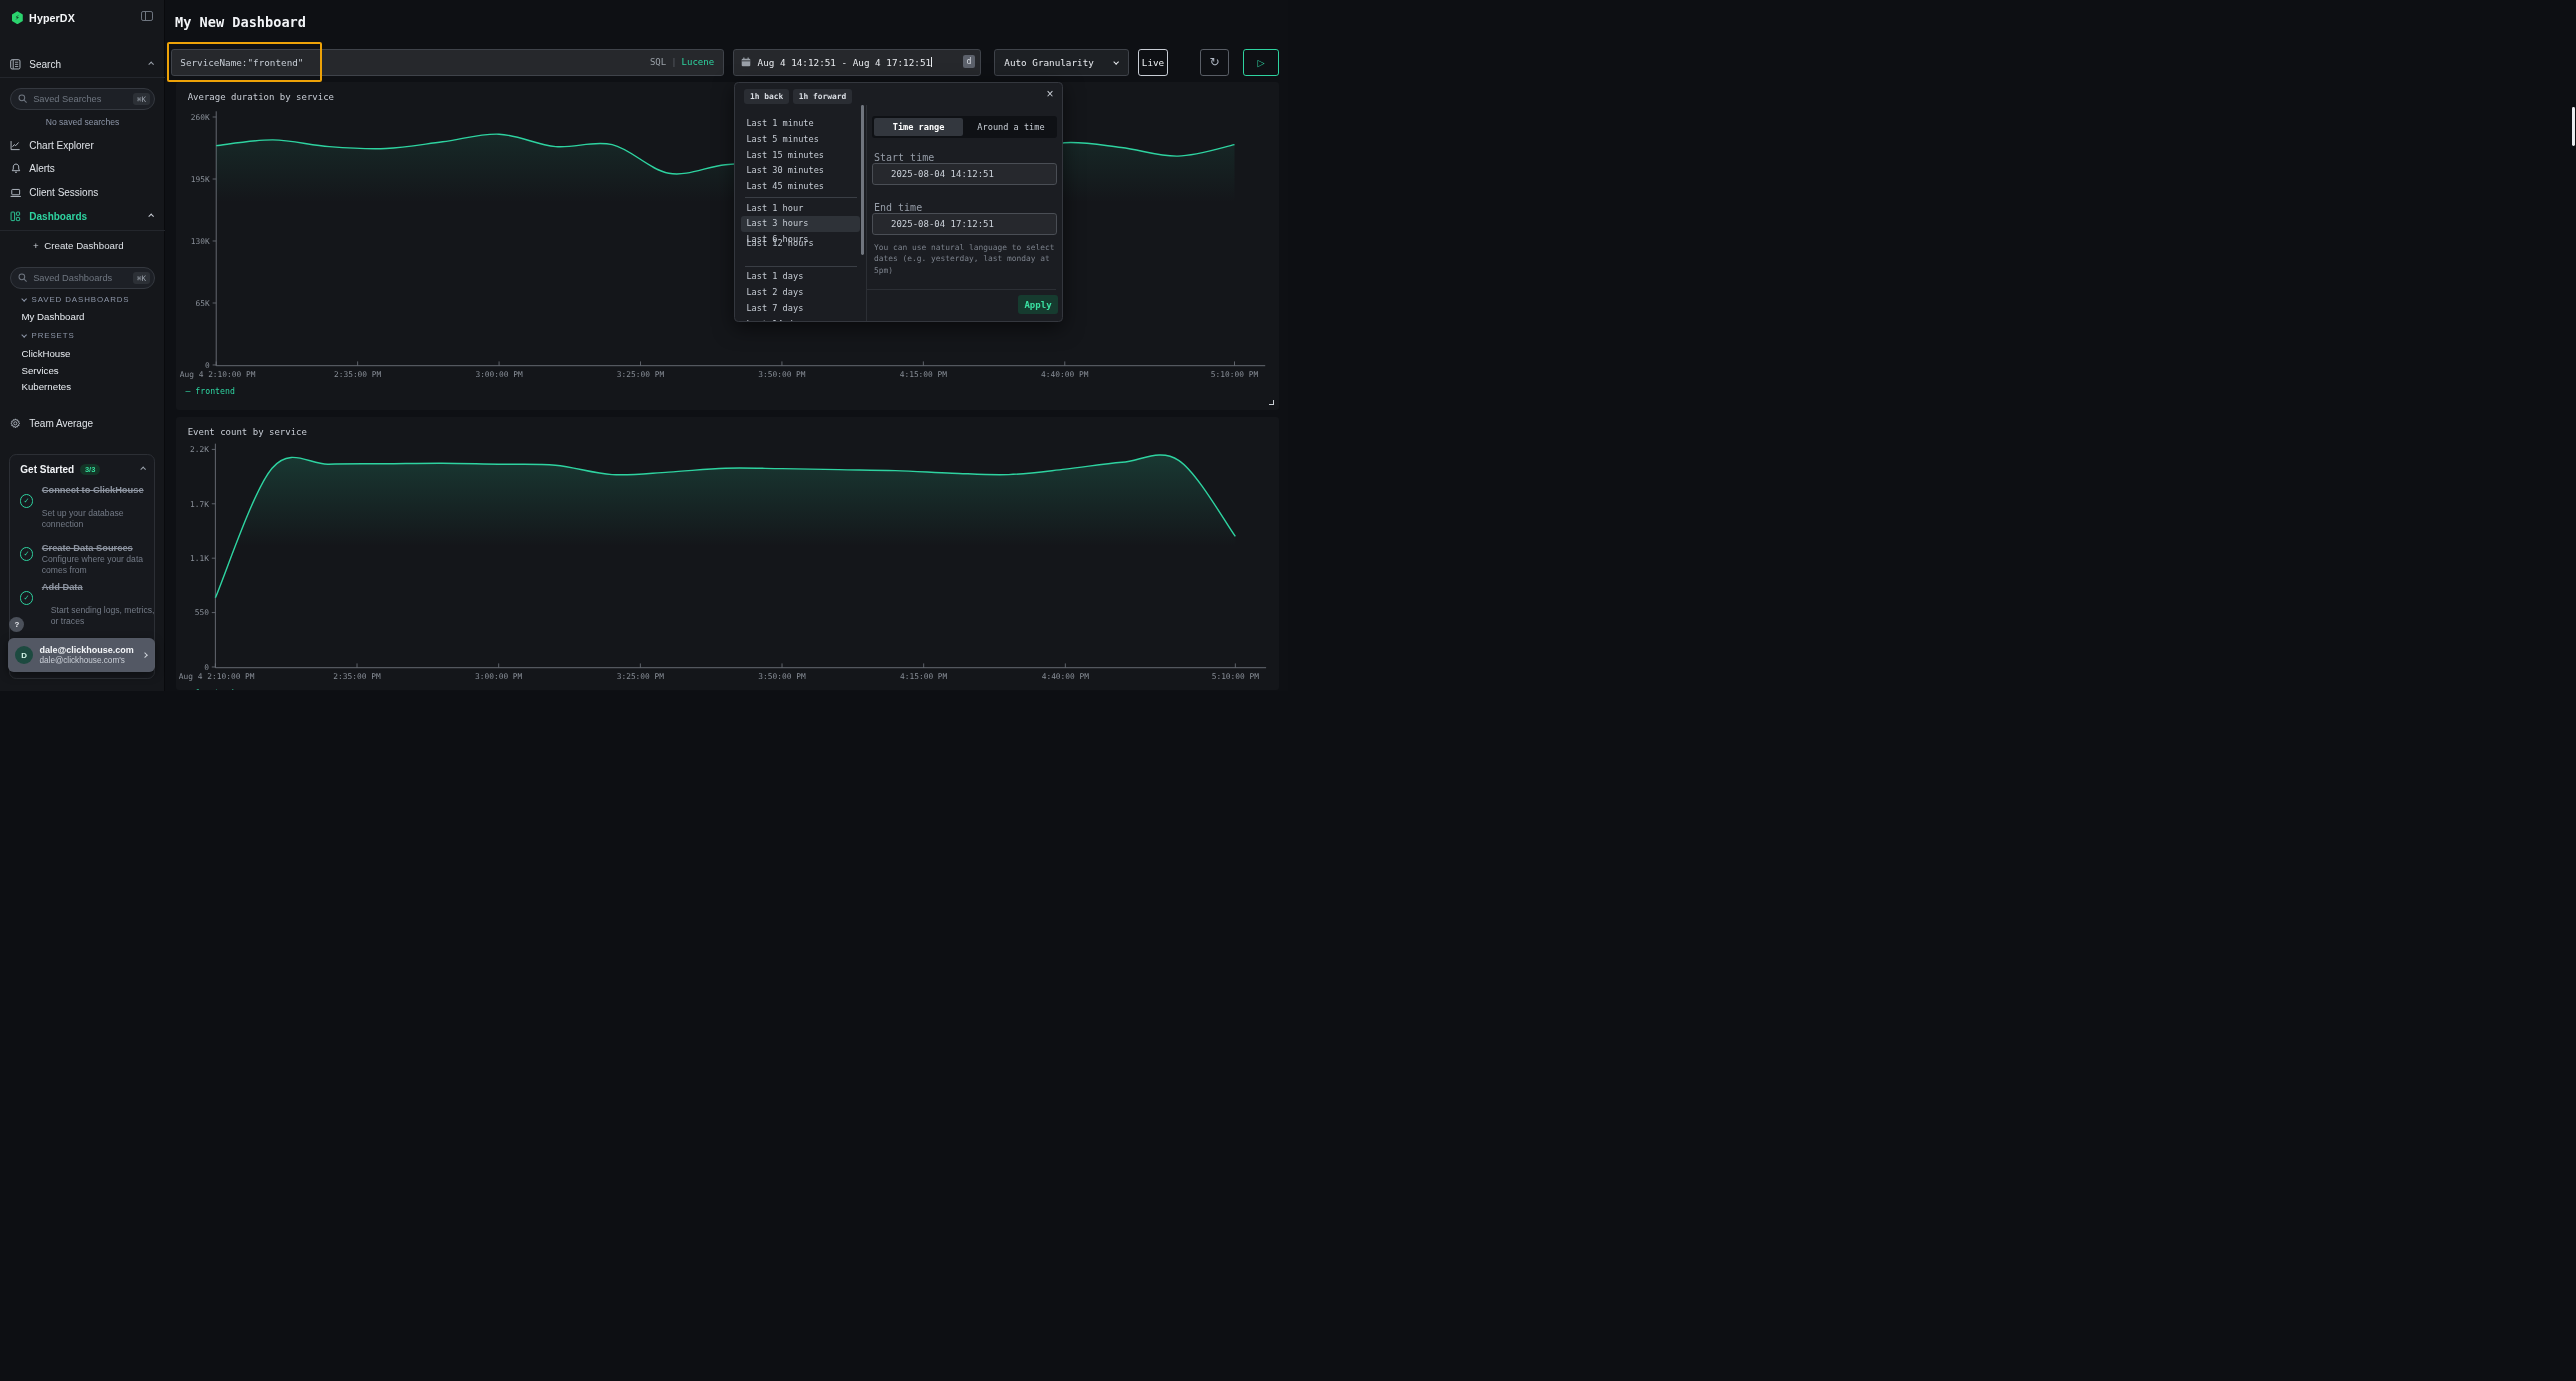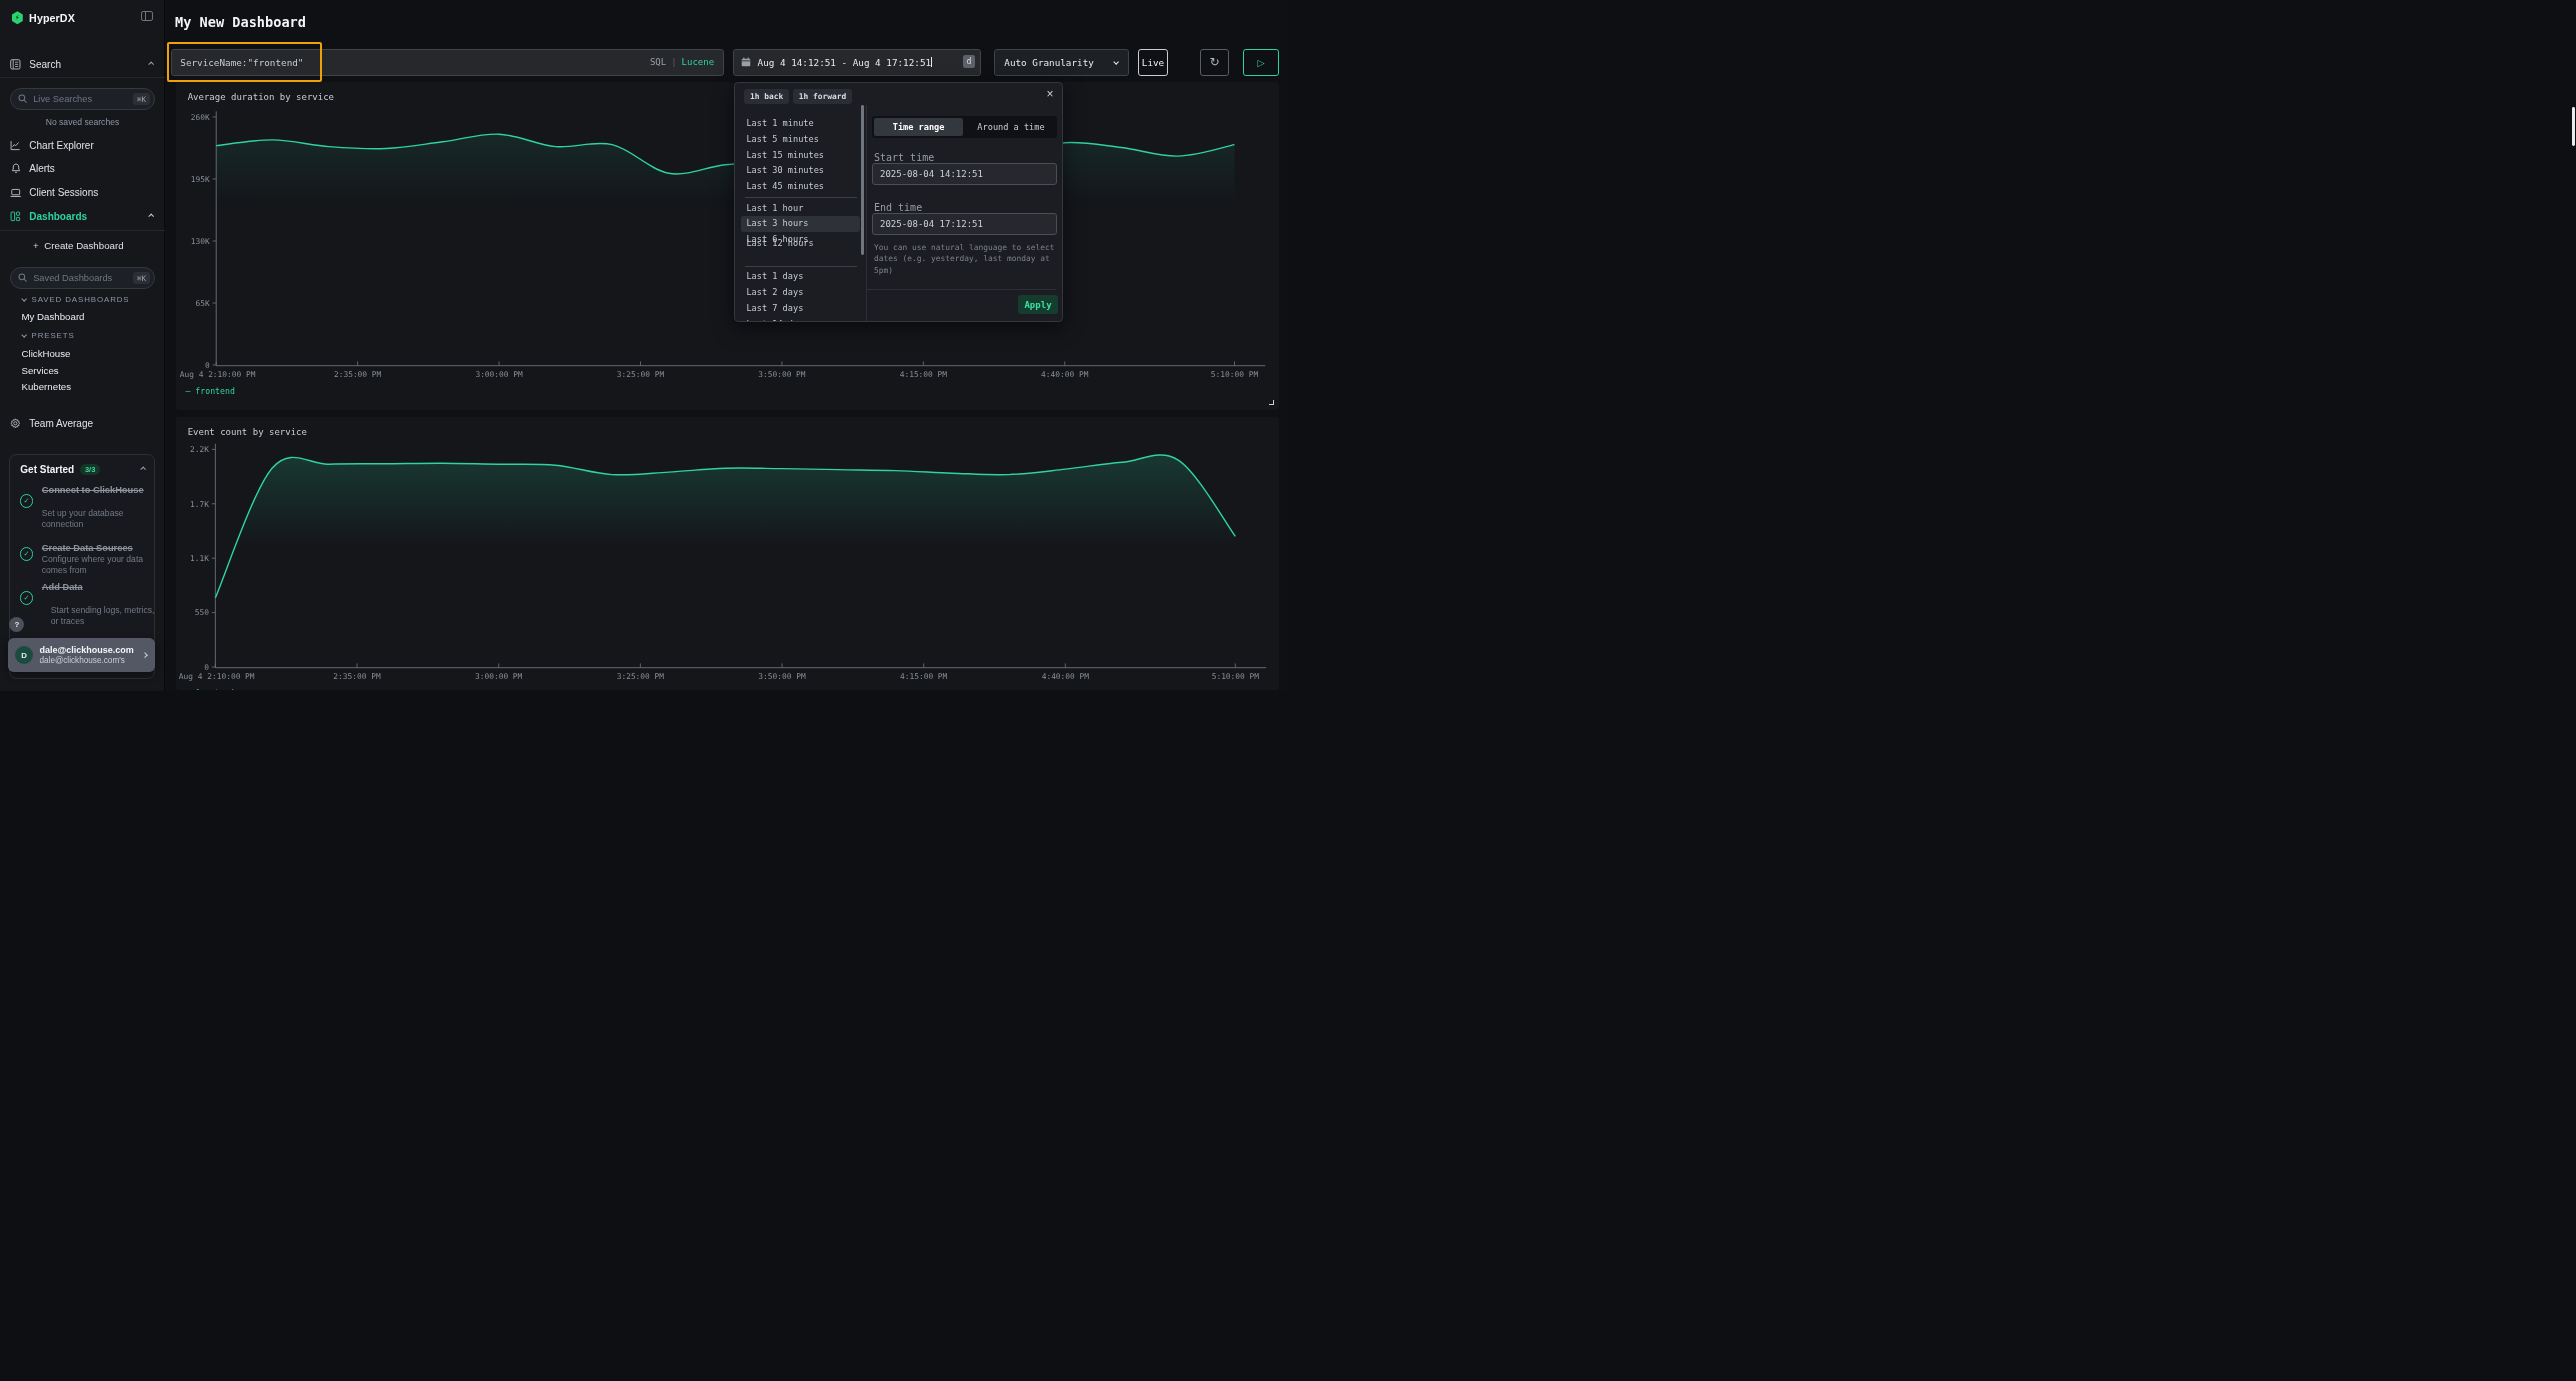--- a/index.html
+++ b/index.html
@@ -108,21 +108,21 @@
   #tp-scroll { position:absolute; left:126px; top:21.5px; width:2.9px; height:150px; background:#70757e; border-radius:1.4px; }
   #tp-vdiv { position:absolute; left:131px; top:21.5px; bottom:0; width:0.7px; background:#2c2f35; }
 
   #tp-seg { position:absolute; left:137px; top:33px; width:185px; height:22px; background:#0f1115; border-radius:2.9px; }
   #tp-seg .pill { position:absolute; left:2.1px; top:2.1px; width:89px; height:18px; background:#33373e; border-radius:2.1px;
                   color:#ffffff; font-weight:bold; font-size:8.6px; display:flex; align-items:center; justify-content:center; }
   #tp-seg .alt { position:absolute; right:0; top:2.1px; width:92px; height:18px; color:#c7cdd5; font-size:8.6px;
                  display:flex; align-items:center; justify-content:center; }
   .tp-label { position:absolute; left:139px; color:#969da8; font-size:10px; }
   .tp-input { position:absolute; left:137px; width:185px; height:22px; background:#26282d; border:0.7px solid #4a4e55;
-              border-radius:2.9px; color:#ccd2da; font-size:9px; display:flex; align-items:center; padding-left:7px; }
+              border-radius:2.9px; color:#ccd2da; font-size:9px; display:flex; align-items:center; padding-left:18px; }
   #tp-hint { position:absolute; left:139px; top:159px; width:187px; color:#7c828c; font-size:7.9px; line-height:1.45; }
   #tp-footer-div { position:absolute; left:132px; right:5.7px; top:206px; height:0.7px; background:#2c2f35; }
   #tp-apply { position:absolute; left:283px; top:212px; width:40px; height:19.3px; background:#163b2f; border-radius:2.9px;
               color:#3ae0a2; font-weight:bold; font-size:9px; display:flex; align-items:center; justify-content:center; }
 
   #page-scroll-thumb { position:absolute; right:0.7px; top:107px; width:2.9px; height:39px; background:#e8eaed;
                        border-radius:1.4px; z-index:90; }
   svg text { font-family:"DejaVu Sans Mono","Liberation Mono",monospace; }
 </style>
 </head>
@@ -148,21 +148,21 @@
     <span>Search</span>
     <span class="side-chev chev up"></span>
   </div>
   <div class="divider-h" style="top:77px;"></div>
 
   <div class="pill-input" style="top:88px;">
     <svg width="9.3" height="9.3" viewBox="0 0 13 13" style="margin-left:7.2px;">
         <circle cx="5.4" cy="5.4" r="4" fill="none" stroke="#6f7680" stroke-width="1.4"></circle>
         <line x1="8.6" y1="8.6" x2="12" y2="12" stroke="#6f7680" stroke-width="1.4"></line>
       </svg>
-    <span class="ph">Live Searches</span>
+    <span class="ph">Saved Searches</span>
     <span class="kbd mono">⌘K</span>
   </div>
   <div class="muted-center" style="top:117px;">No saved searches</div>
 
   <div class="side-item" style="top:137px;">
     <span class="ic">
       <svg width="10.7" height="10.7" viewBox="0 0 15 15">
           <polyline points="1.5,1.5 1.5,13.5 13.5,13.5" fill="none" stroke="#b9c0ca" stroke-width="1.3"></polyline>
           <polyline points="3.5,9.5 6,6.5 8,8 12,3.5" fill="none" stroke="#b9c0ca" stroke-width="1.3"></polyline>
         </svg>

